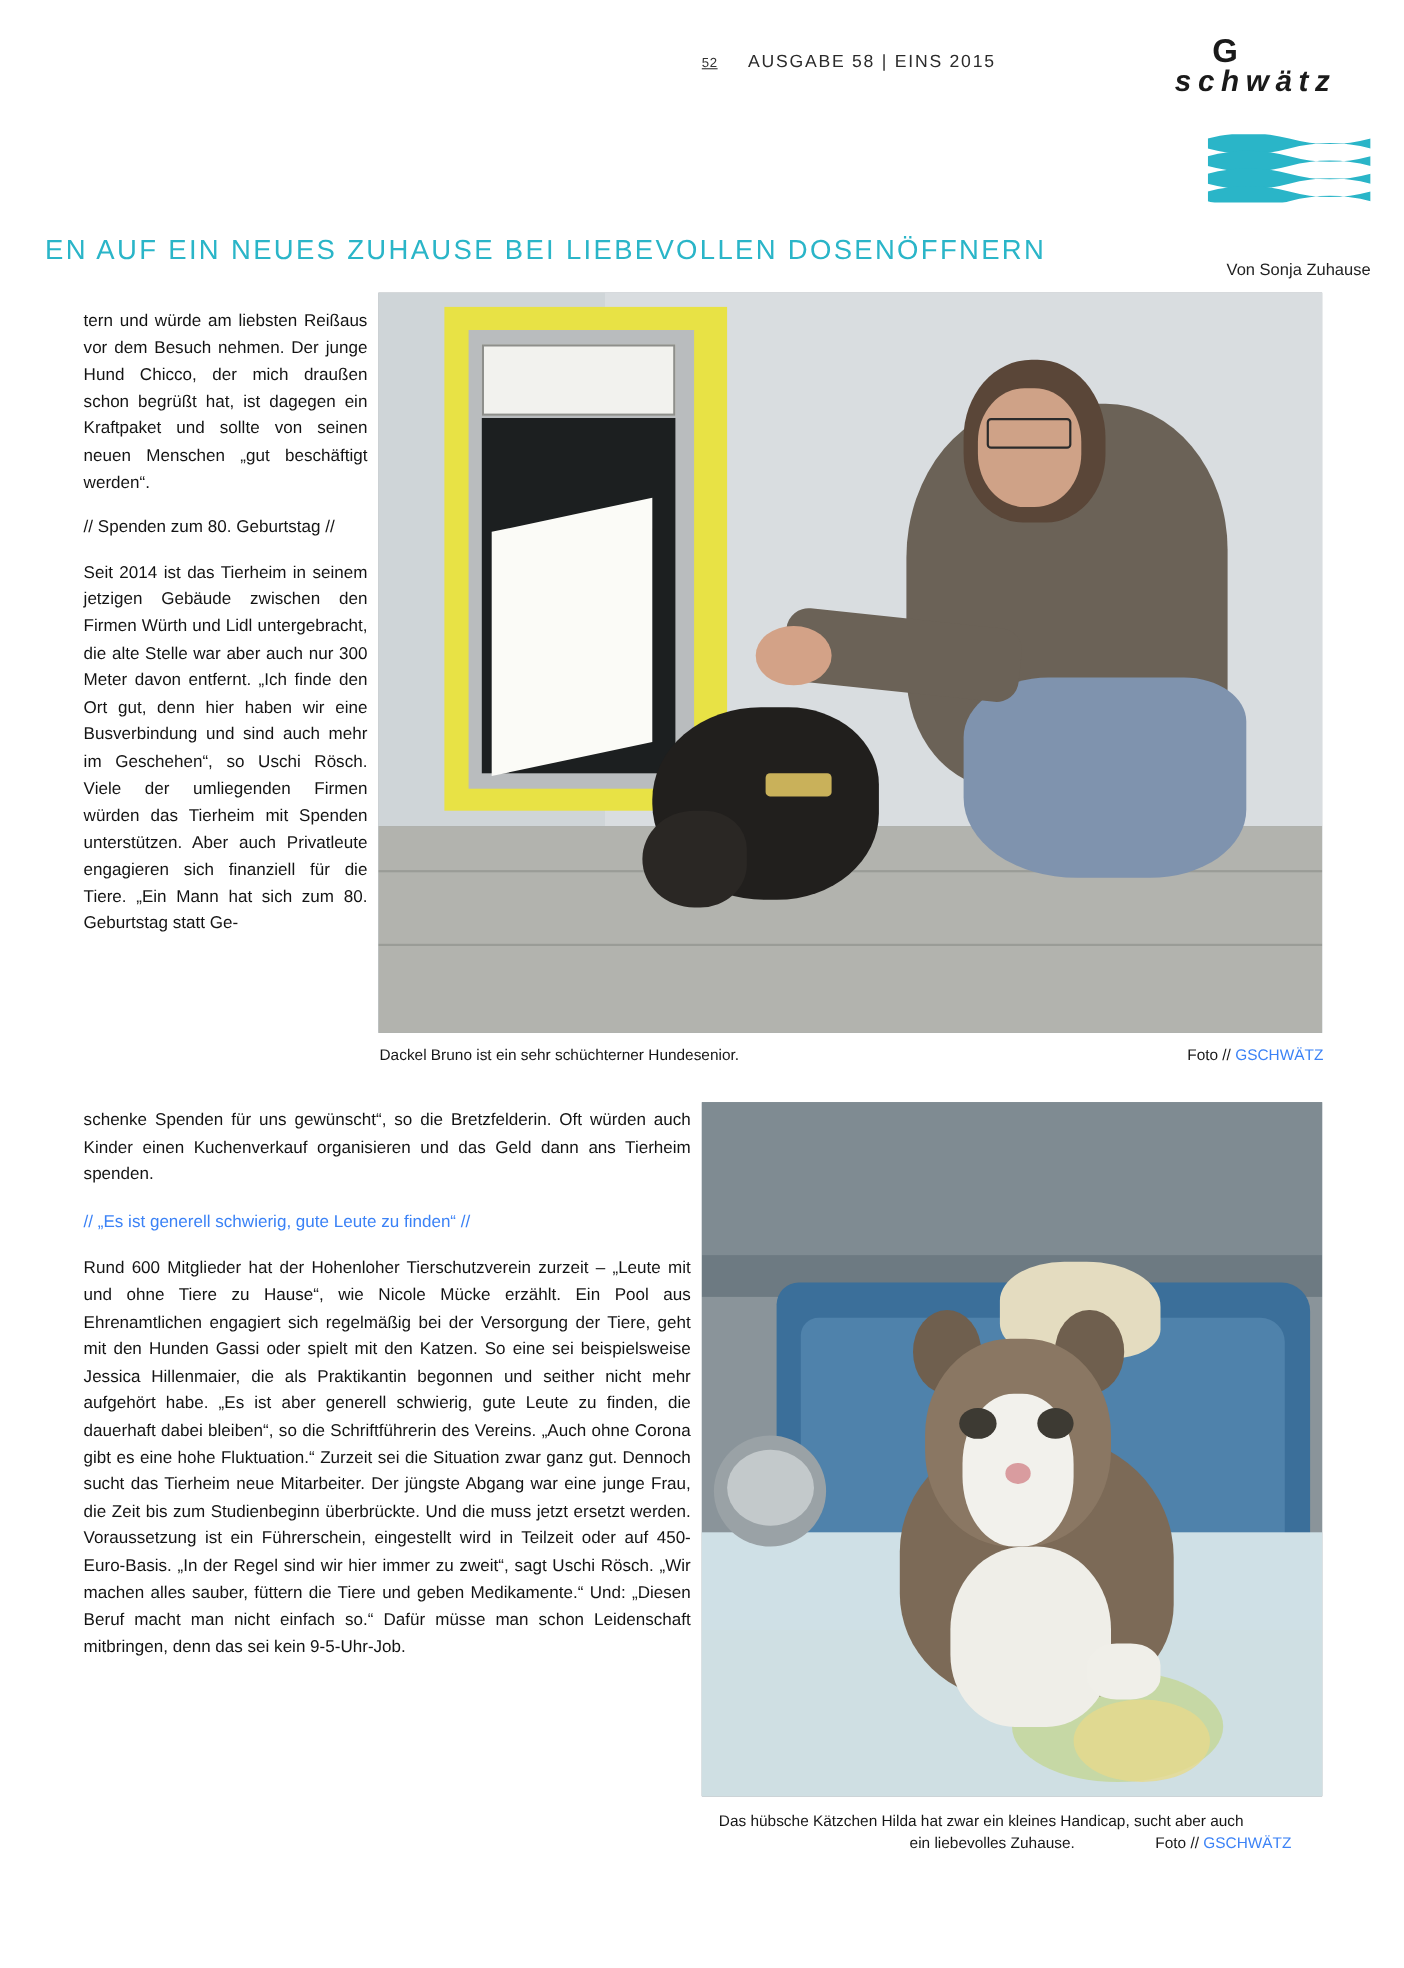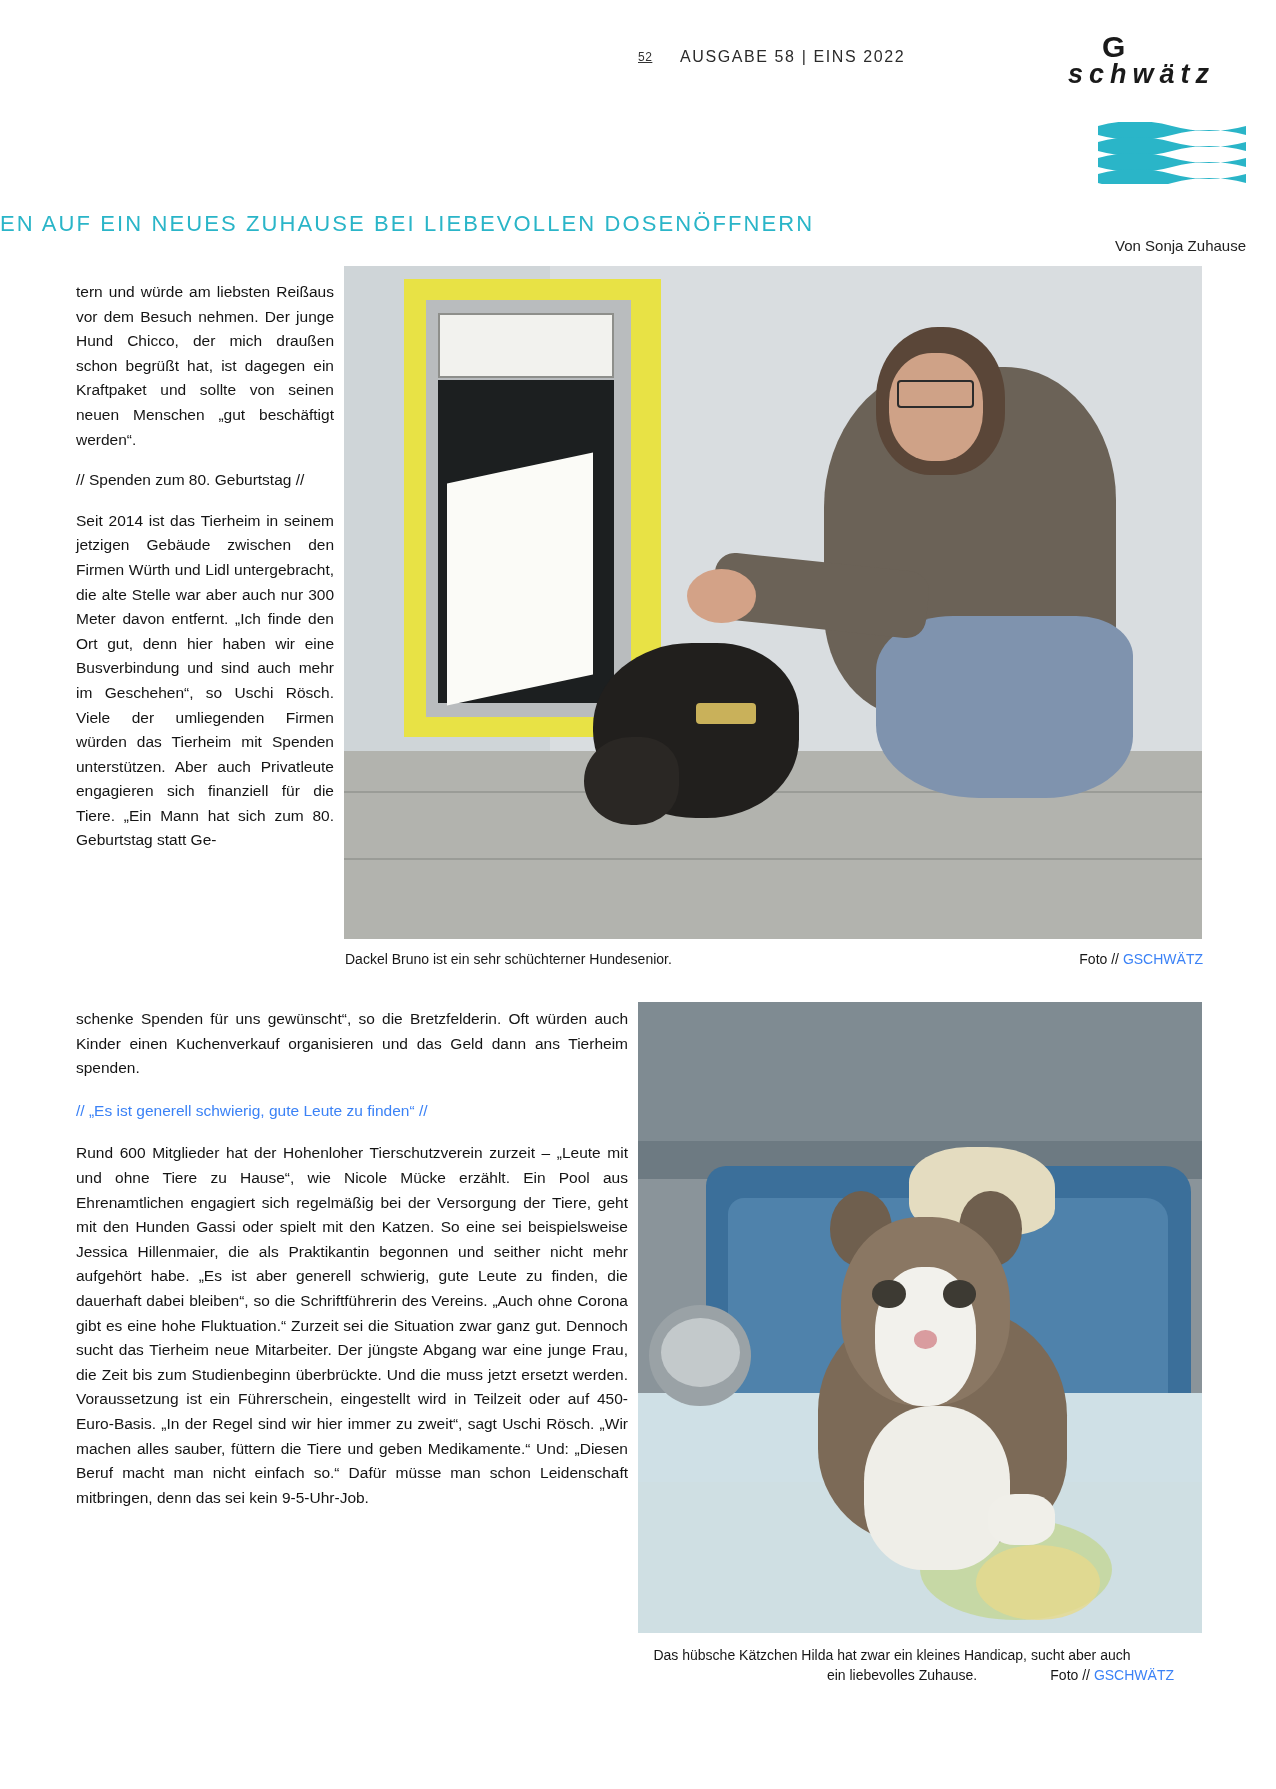--- a/index.html
+++ b/index.html
@@ -77,25 +77,26 @@
     height: 62px;
   }
   .wave-mark svg { display: block; }
 
   
   .headline {
     position: absolute;
     top: 196px;
     left: 0px;
     width: 1050px;
-    font-size: 22px;
+    font-size: 25px;
     letter-spacing: 2.1px;
     color: #2ab5c8;
     font-weight: 400;
     white-space: nowrap;
+    padding-left: 41px;
   }
   .byline {
     position: absolute;
     top: 237px;
     right: 30px;
     font-size: 15px;
     color: #222;
   }
 
   
@@ -227,21 +228,21 @@
   .p2-nose { position:absolute; left:49%; top:52%; width:4%; height:3%; background:#d99c9f; border-radius:50%; }
   .p2-paw { position:absolute; left:62%; top:78%; width:12%; height:8%; background:#f0efe9; border-radius:40%; }
 </style>
 </head>
 <body>
 
 <div class="page">
 
   <div class="header">
     <span class="folio">52</span>
-    <span class="issue-line">AUSGABE 58 | EINS 2022</span>
+    <span class="issue-line">AUSGABE 58 | EINS 2015</span>
     <div class="logo">
       <span class="logo-g">G</span>
       <span class="logo-word">schwätz</span>
     </div>
   </div>
 
   <div class="wave-mark">
     <svg width="148" height="62" viewBox="0 0 148 62">
       <g fill="#2ab5c8">
         <path d="M0 4 Q37 -6 74 4 T148 4 L148 13 Q111 3 74 13 T0 13 Z"></path>

